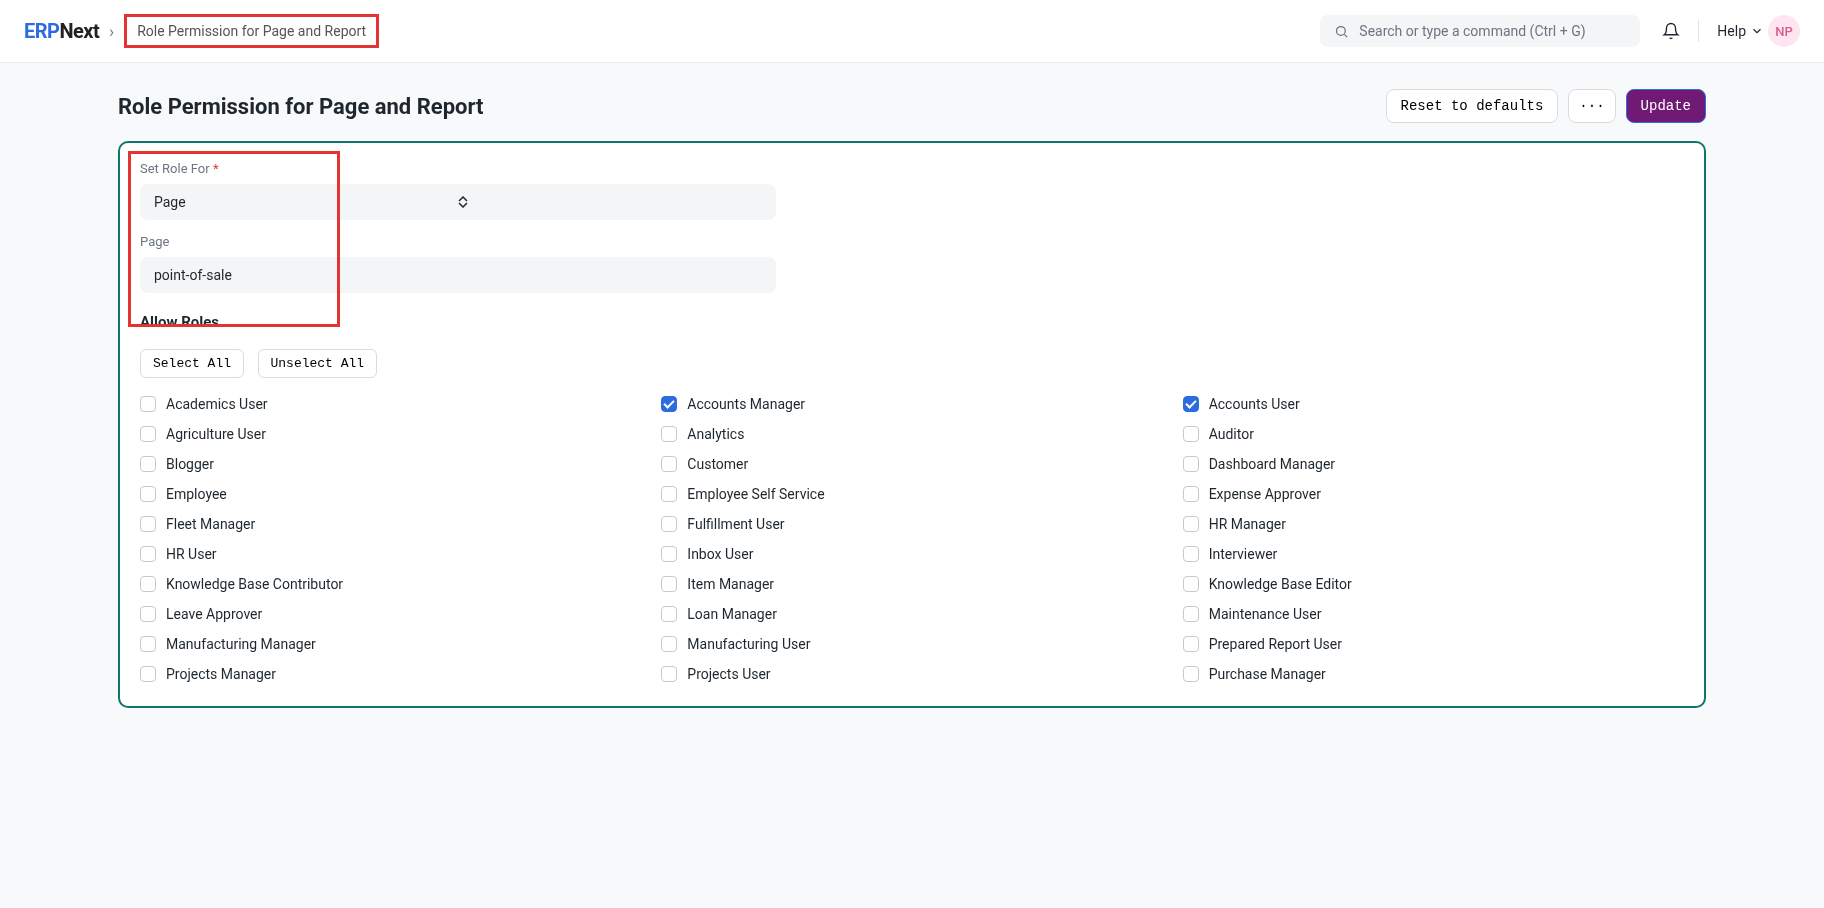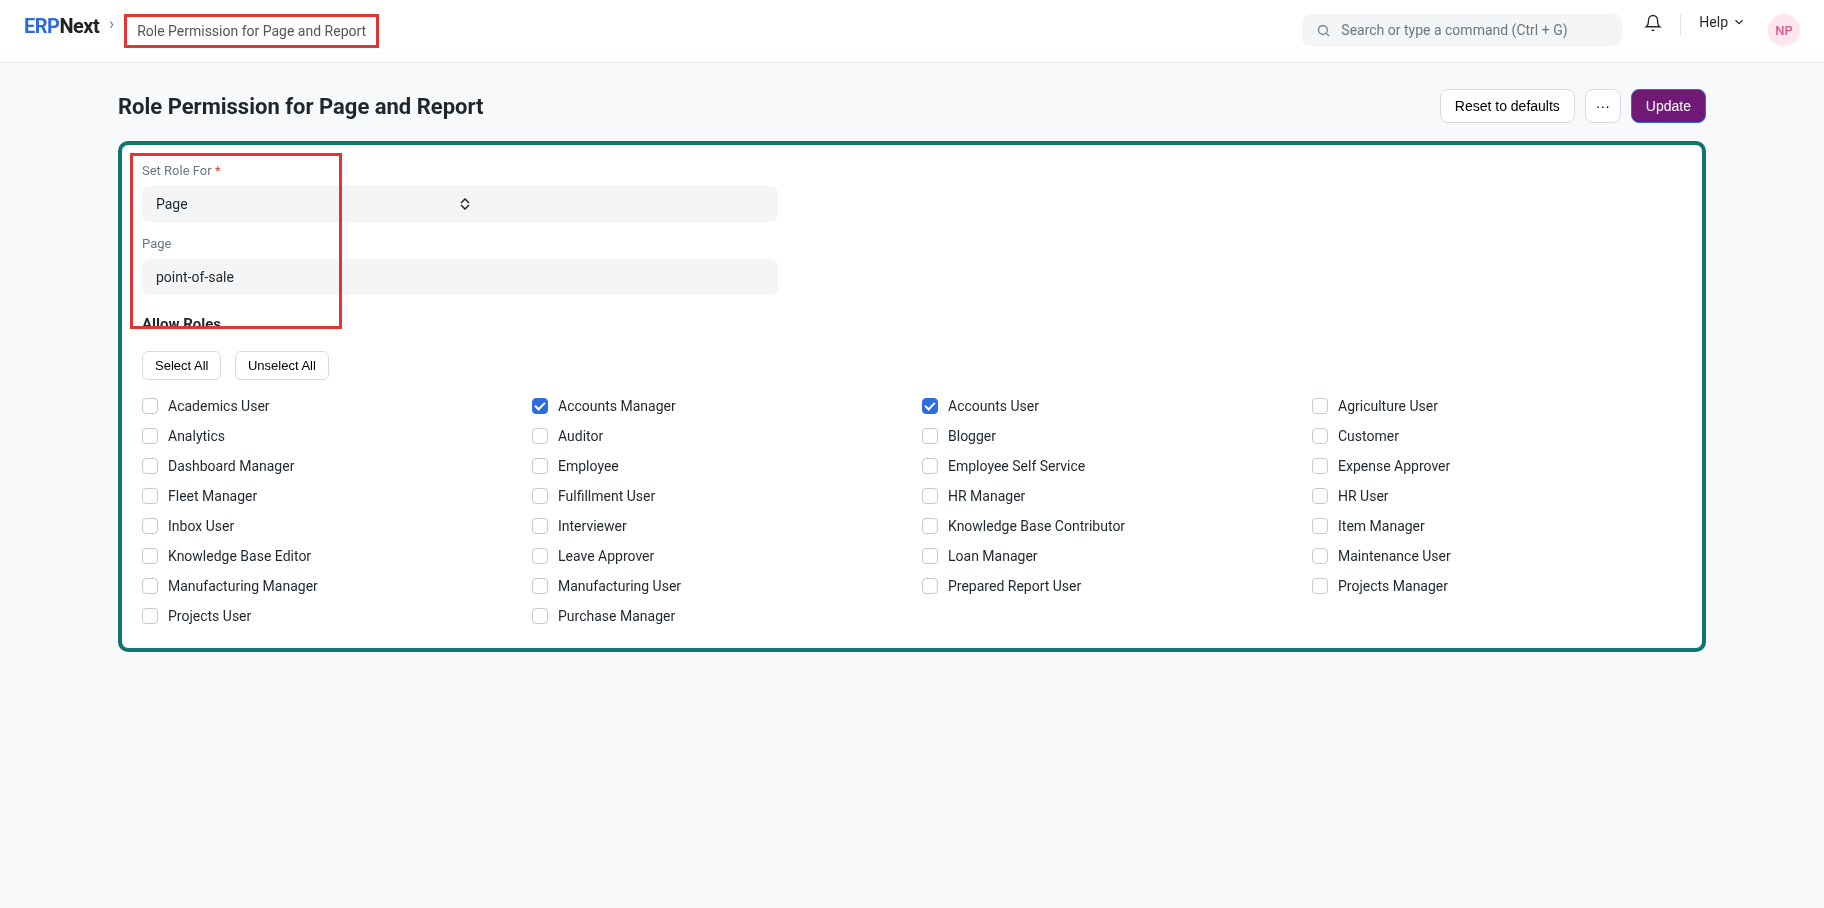--- a/index.html
+++ b/index.html
@@ -1,46 +1,46 @@
 <!DOCTYPE html>
 <html><head>
 <meta charset="utf-8">
 <style>
 * { box-sizing: border-box; margin: 0; padding: 0; }
 body { font-family: -apple-system, BlinkMacSystemFont, "Segoe UI", Roboto, Helvetica, Arial, sans-serif; font-size: 14px; color: #1f272e; background: #f8f9fa; }
-.navbar { display: flex; align-items: flex-start; padding: 14px 24px; background: #fff; border-bottom: 1px solid #ebeef0; }
+.navbar { display: flex; align-items: center; padding: 14px 24px; background: #fff; border-bottom: 1px solid #ebeef0; }
 .logo { font-size: 20px; font-weight: 700; color: #2d6cdf; letter-spacing: -0.5px; }
 .logo .dark { color: #222; }
 .breadcrumb-sep { margin: 0 10px; color: #6c7680; font-size: 16px; }
 .breadcrumb-item { padding: 6px 10px; border: 3px solid #e33434; color: #555; font-size: 14px; }
 .nav-spacer { flex: 1; }
 .search-box { display: flex; align-items: center; background: #f4f5f6; border-radius: 8px; padding: 8px 14px; width: 320px; color: #6c7680; }
 .search-box svg { margin-right: 10px; flex-shrink: 0; }
 .nav-icon { margin-left: 22px; color: #1f272e; cursor: pointer; display:flex; align-items:center; }
 .nav-divider { width:1px; height:22px; background:#e2e4e7; margin-left:18px; }
 .help-link { margin-left: 18px; display:flex; align-items:center; color:#1f272e; cursor:pointer; }
 .help-link svg { margin-left:4px; }
-.avatar { width: 32px; height:32px; border-radius:50%; background:#ffe5ef; color:#d75e8a; display:flex; align-items:center; justify-content:center; margin-left:22px; font-size:13px; font-weight:500; }
+.avatar { width: 32px; height:32px; border-radius:50%; background:#ffe5ef; color:#d75e8a; display:flex; align-items:center; justify-content:center; margin-left:4px; font-size:13px; font-weight:500; }
 .page-header { display:flex; align-items:center; padding: 26px 118px 18px; }
 .page-title { font-size: 22px; font-weight:700; flex:1; }
-.btn { padding: 8px 14px; border:1px solid #d8dbde; background:#fff; border-radius:8px; font-size:14px; cursor:pointer; margin-left:10px; }
+.btn { padding: 8px 14px; border:1px solid #d8dbde; background:#fff; border-radius:8px; font-size:14px; cursor:pointer; margin-left:10px;font-family:Liberation Mono, monospace; }
 .btn-icon { padding:8px 10px; }
 .btn-primary { background:#701a75; color:#fff; border-color:#2d6cdf; }
-.card { background:#fff; border:4px solid #0f766e; border-radius:10px; margin: 0 118px 40px; }
+.card { background:#fff; border:2px solid #0f766e; border-radius:10px; margin: 0 118px 40px; }
 .form-section { padding: 18px 20px 0; }
 .highlight-box { border:3px solid #e33434; padding: 10px 8px 12px; width: 212px; margin-bottom: 10px; }
 .form-label { font-size:13px; color:#6c7680; margin-bottom:8px; display:block; }
 .required-star { color:#e03636; }
 .select-wrap, .input-wrap { background:#f4f5f6; border-radius:8px; padding:10px 14px; display:flex; align-items:center; width:636px; margin-bottom: 6px; }
 .select-wrap span, .input-wrap span { flex:1; color:#1f272e; }
 .select-caret { display:flex; flex-direction:column; line-height:0; color:#6c7680; }
 .section-title { font-weight:700; font-size:15px; padding: 14px 20px 18px; }
 .role-actions { padding: 0 20px 18px; }
 .btn-sm { padding:6px 12px; font-size:13px;border-radius:6px; }
-.roles-grid { display:grid; grid-template-columns: repeat(4, 1fr); column-gap: 20px; row-gap: 14px; padding: 0 20px 24px; }
+.roles-grid { display:grid; grid-template-columns: repeat(3, 1fr); column-gap: 20px; row-gap: 14px; padding: 0 20px 24px; }
 .role-item { display:flex; align-items:center; }
 .checkbox { width:16px; height:16px; border:1.5px solid #c5cad1; border-radius:4px; margin-right:10px; flex-shrink:0; display:flex; align-items:center; justify-content:center; background:#fff; }
 .checkbox.checked { background:#2d6cdf; border-color:#2d6cdf; }
 .checkbox.checked::after { content:""; width:4px; height:8px; border: solid #fff; border-width: 0 2px 2px 0; transform: rotate(45deg); margin-top:-2px; }
 .role-label { color:#1f272e; }
 .page-field-label { font-size:13px; color:#6c7680; margin: 14px 0 8px; display:block; }
 </style>
 </head>
 <body>
 

